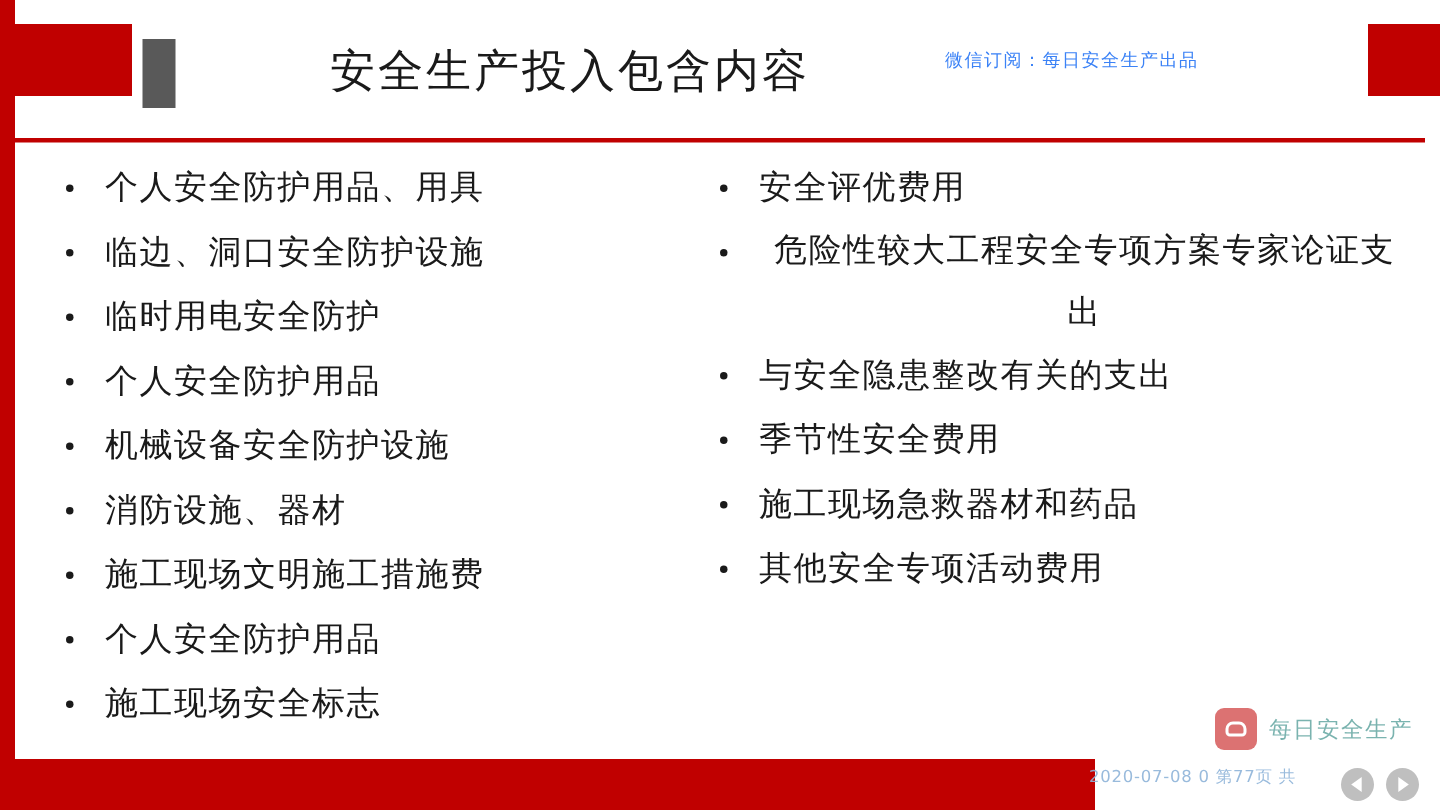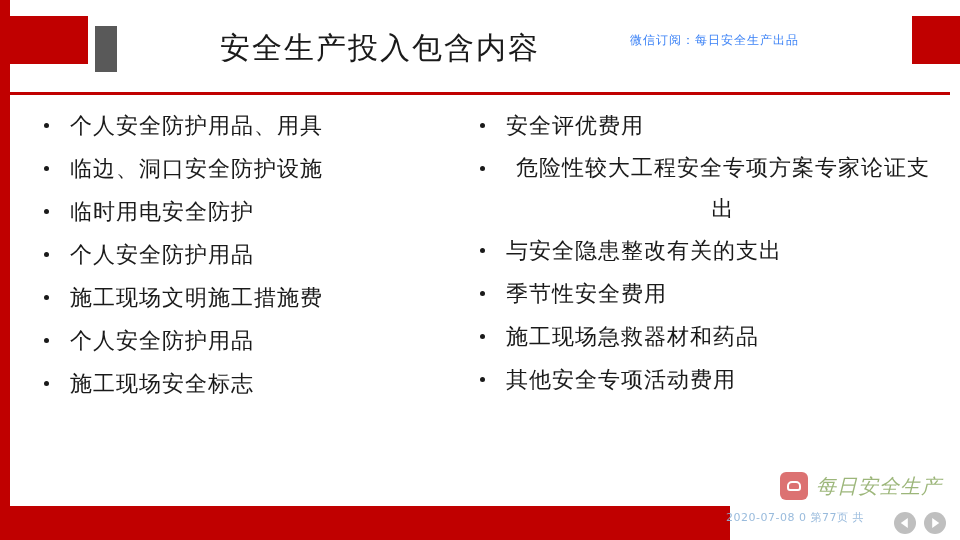--- a/index.html
+++ b/index.html
@@ -176,25 +176,24 @@
     position: absolute;
     left: 7px;
     top: 9px;
     width: 14px;
     height: 10px;
     border: 2px solid #ffffff;
     border-radius: 5px 5px 3px 3px;
     box-sizing: border-box;
   }
   .wm-text {
-    font-size: 20px;
-    color: #4d7c0f;
+    font-size: 15px;
+    color: #0f766e;
     letter-spacing: 1px;
     white-space: nowrap;
-    font-style: italic;
   }
   .wm-date {
     position: absolute;
     right: 96px;
     bottom: 16px;
     font-size: 11px;
     color: #8fb4d9;
     letter-spacing: 0.5px;
     white-space: nowrap;
     line-height: 13px;
@@ -264,20 +263,28 @@
         <li>
           <span class="dot"></span>
           <span class="txt">临时用电安全防护</span>
         </li>
         <li>
           <span class="dot"></span>
           <span class="txt">个人安全防护用品</span>
         </li>
         <li>
           <span class="dot"></span>
+          <span class="txt">机械设备安全防护设施</span>
+        </li>
+        <li>
+          <span class="dot"></span>
+          <span class="txt">消防设施、器材</span>
+        </li>
+        <li>
+          <span class="dot"></span>
           <span class="txt">施工现场文明施工措施费</span>
         </li>
         <li>
           <span class="dot"></span>
           <span class="txt">个人安全防护用品</span>
         </li>
         <li>
           <span class="dot"></span>
           <span class="txt">施工现场安全标志</span>
         </li>

